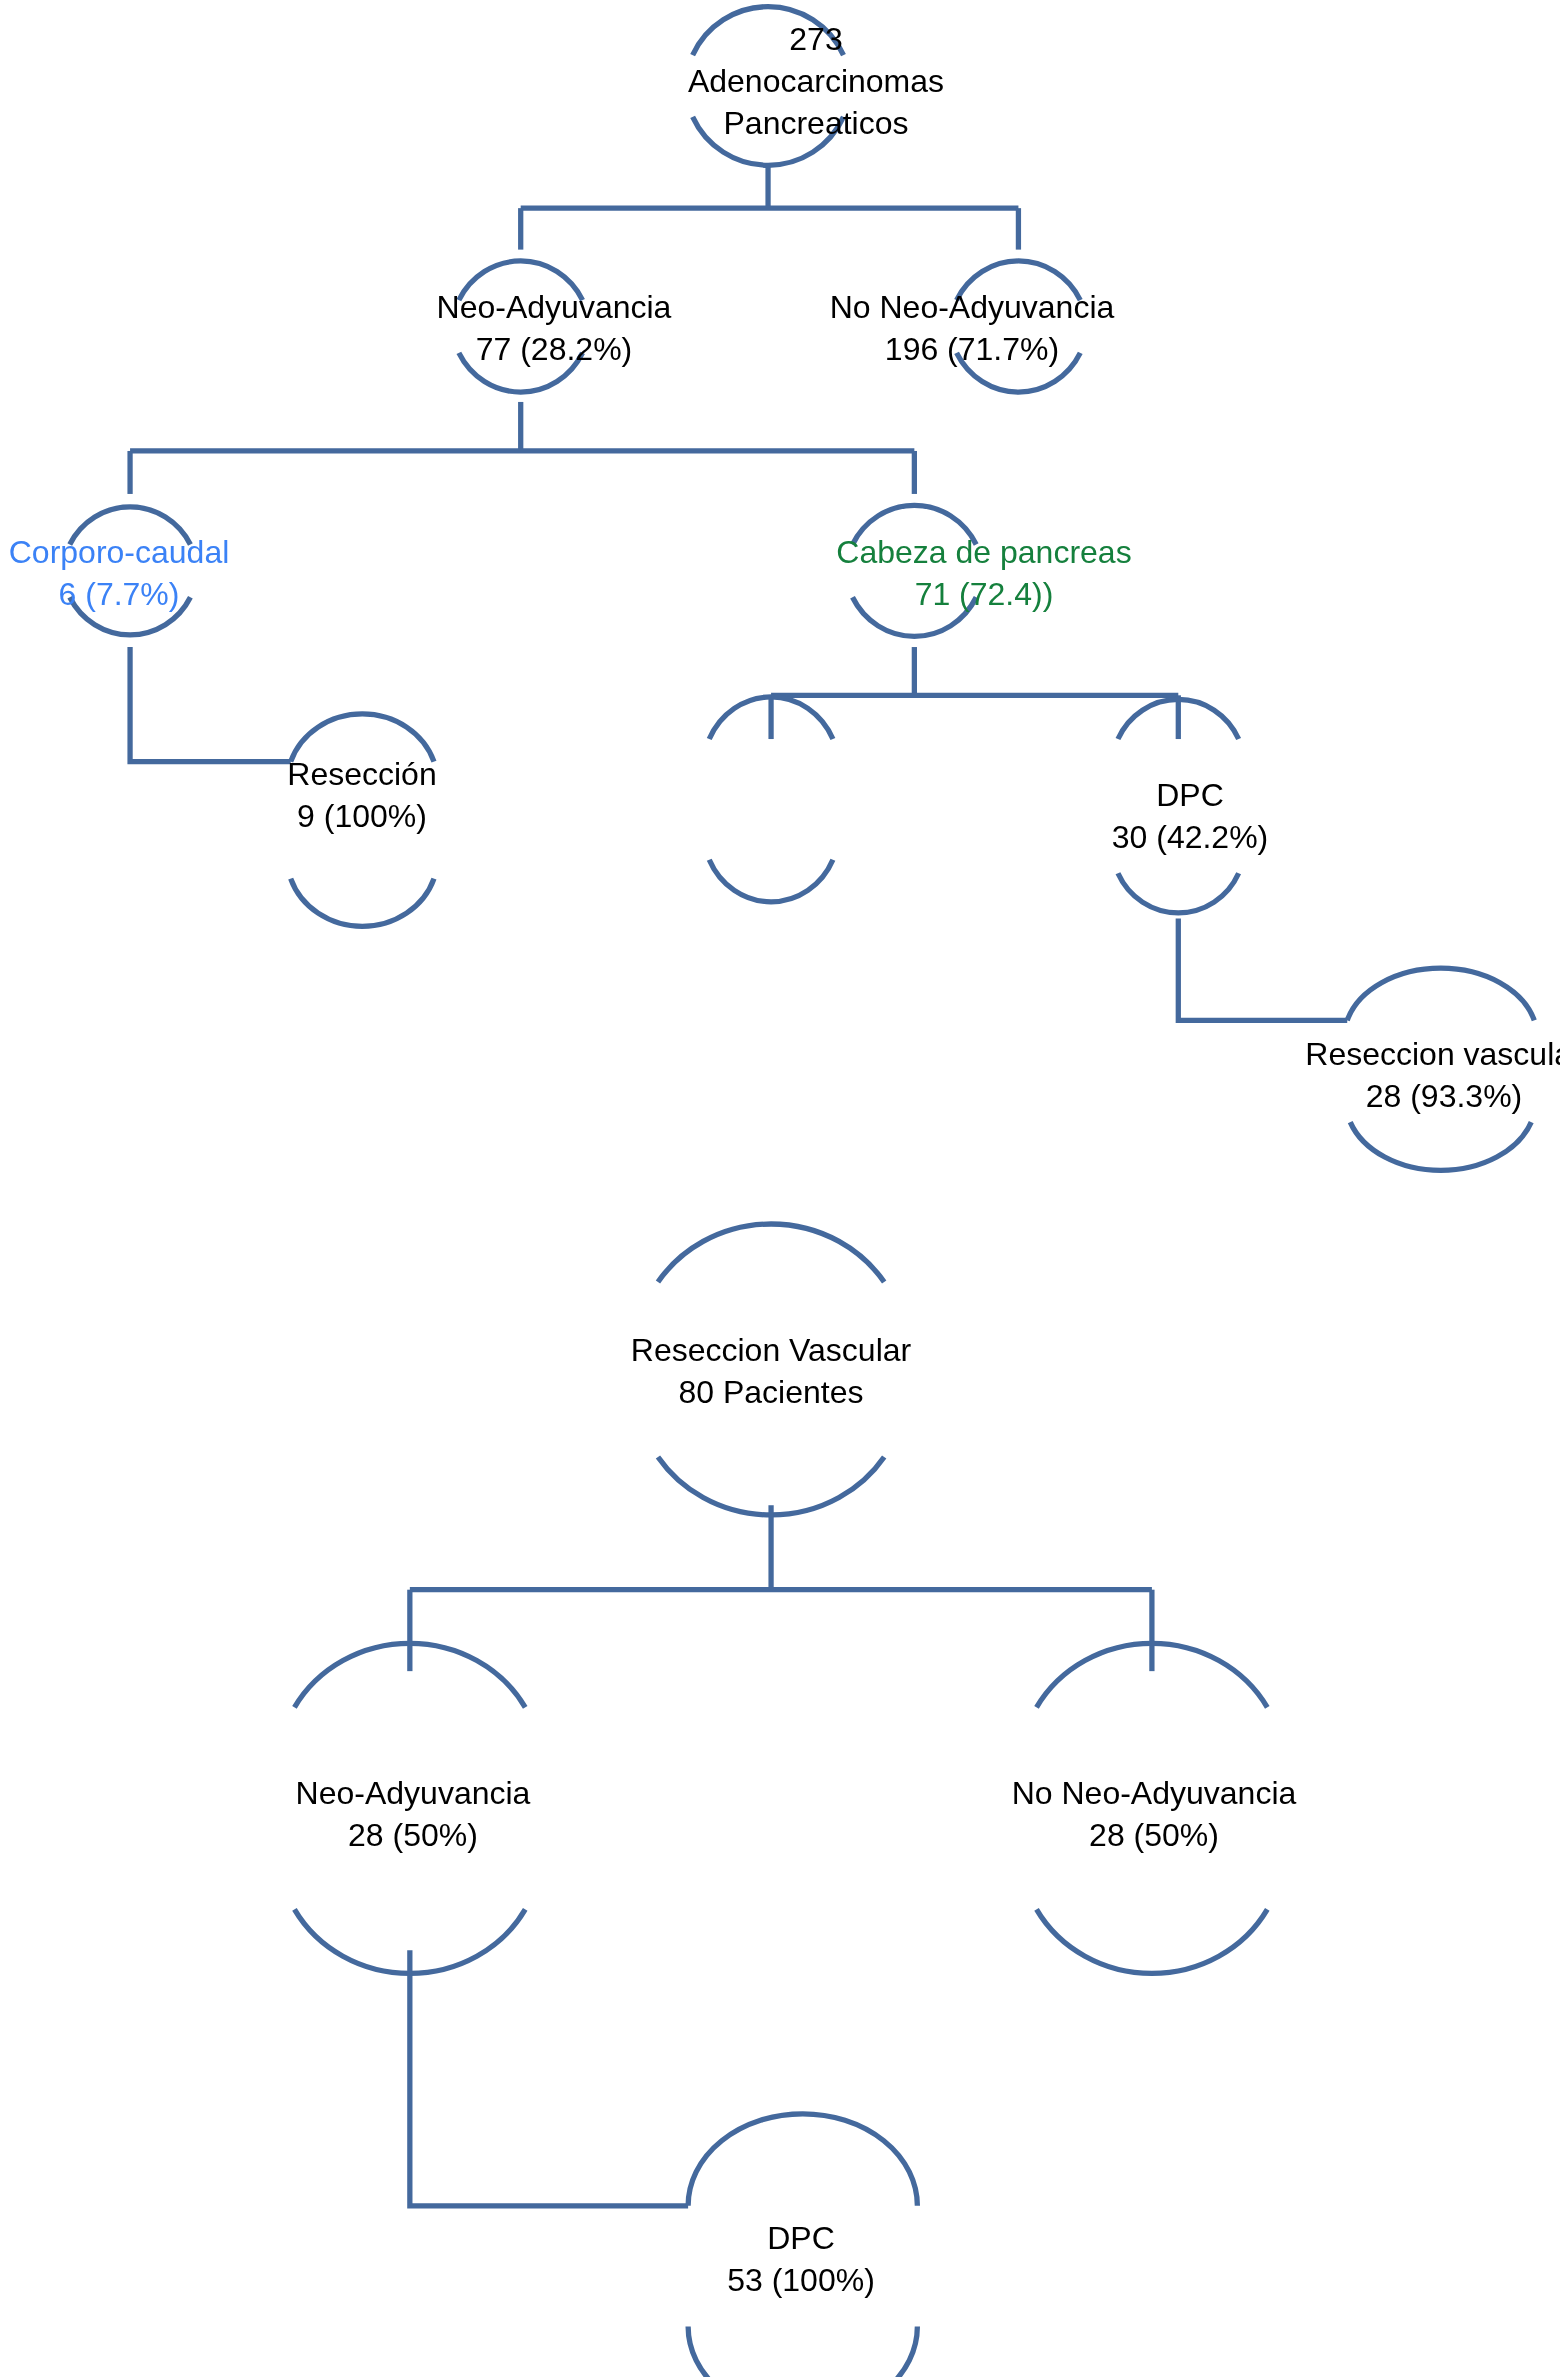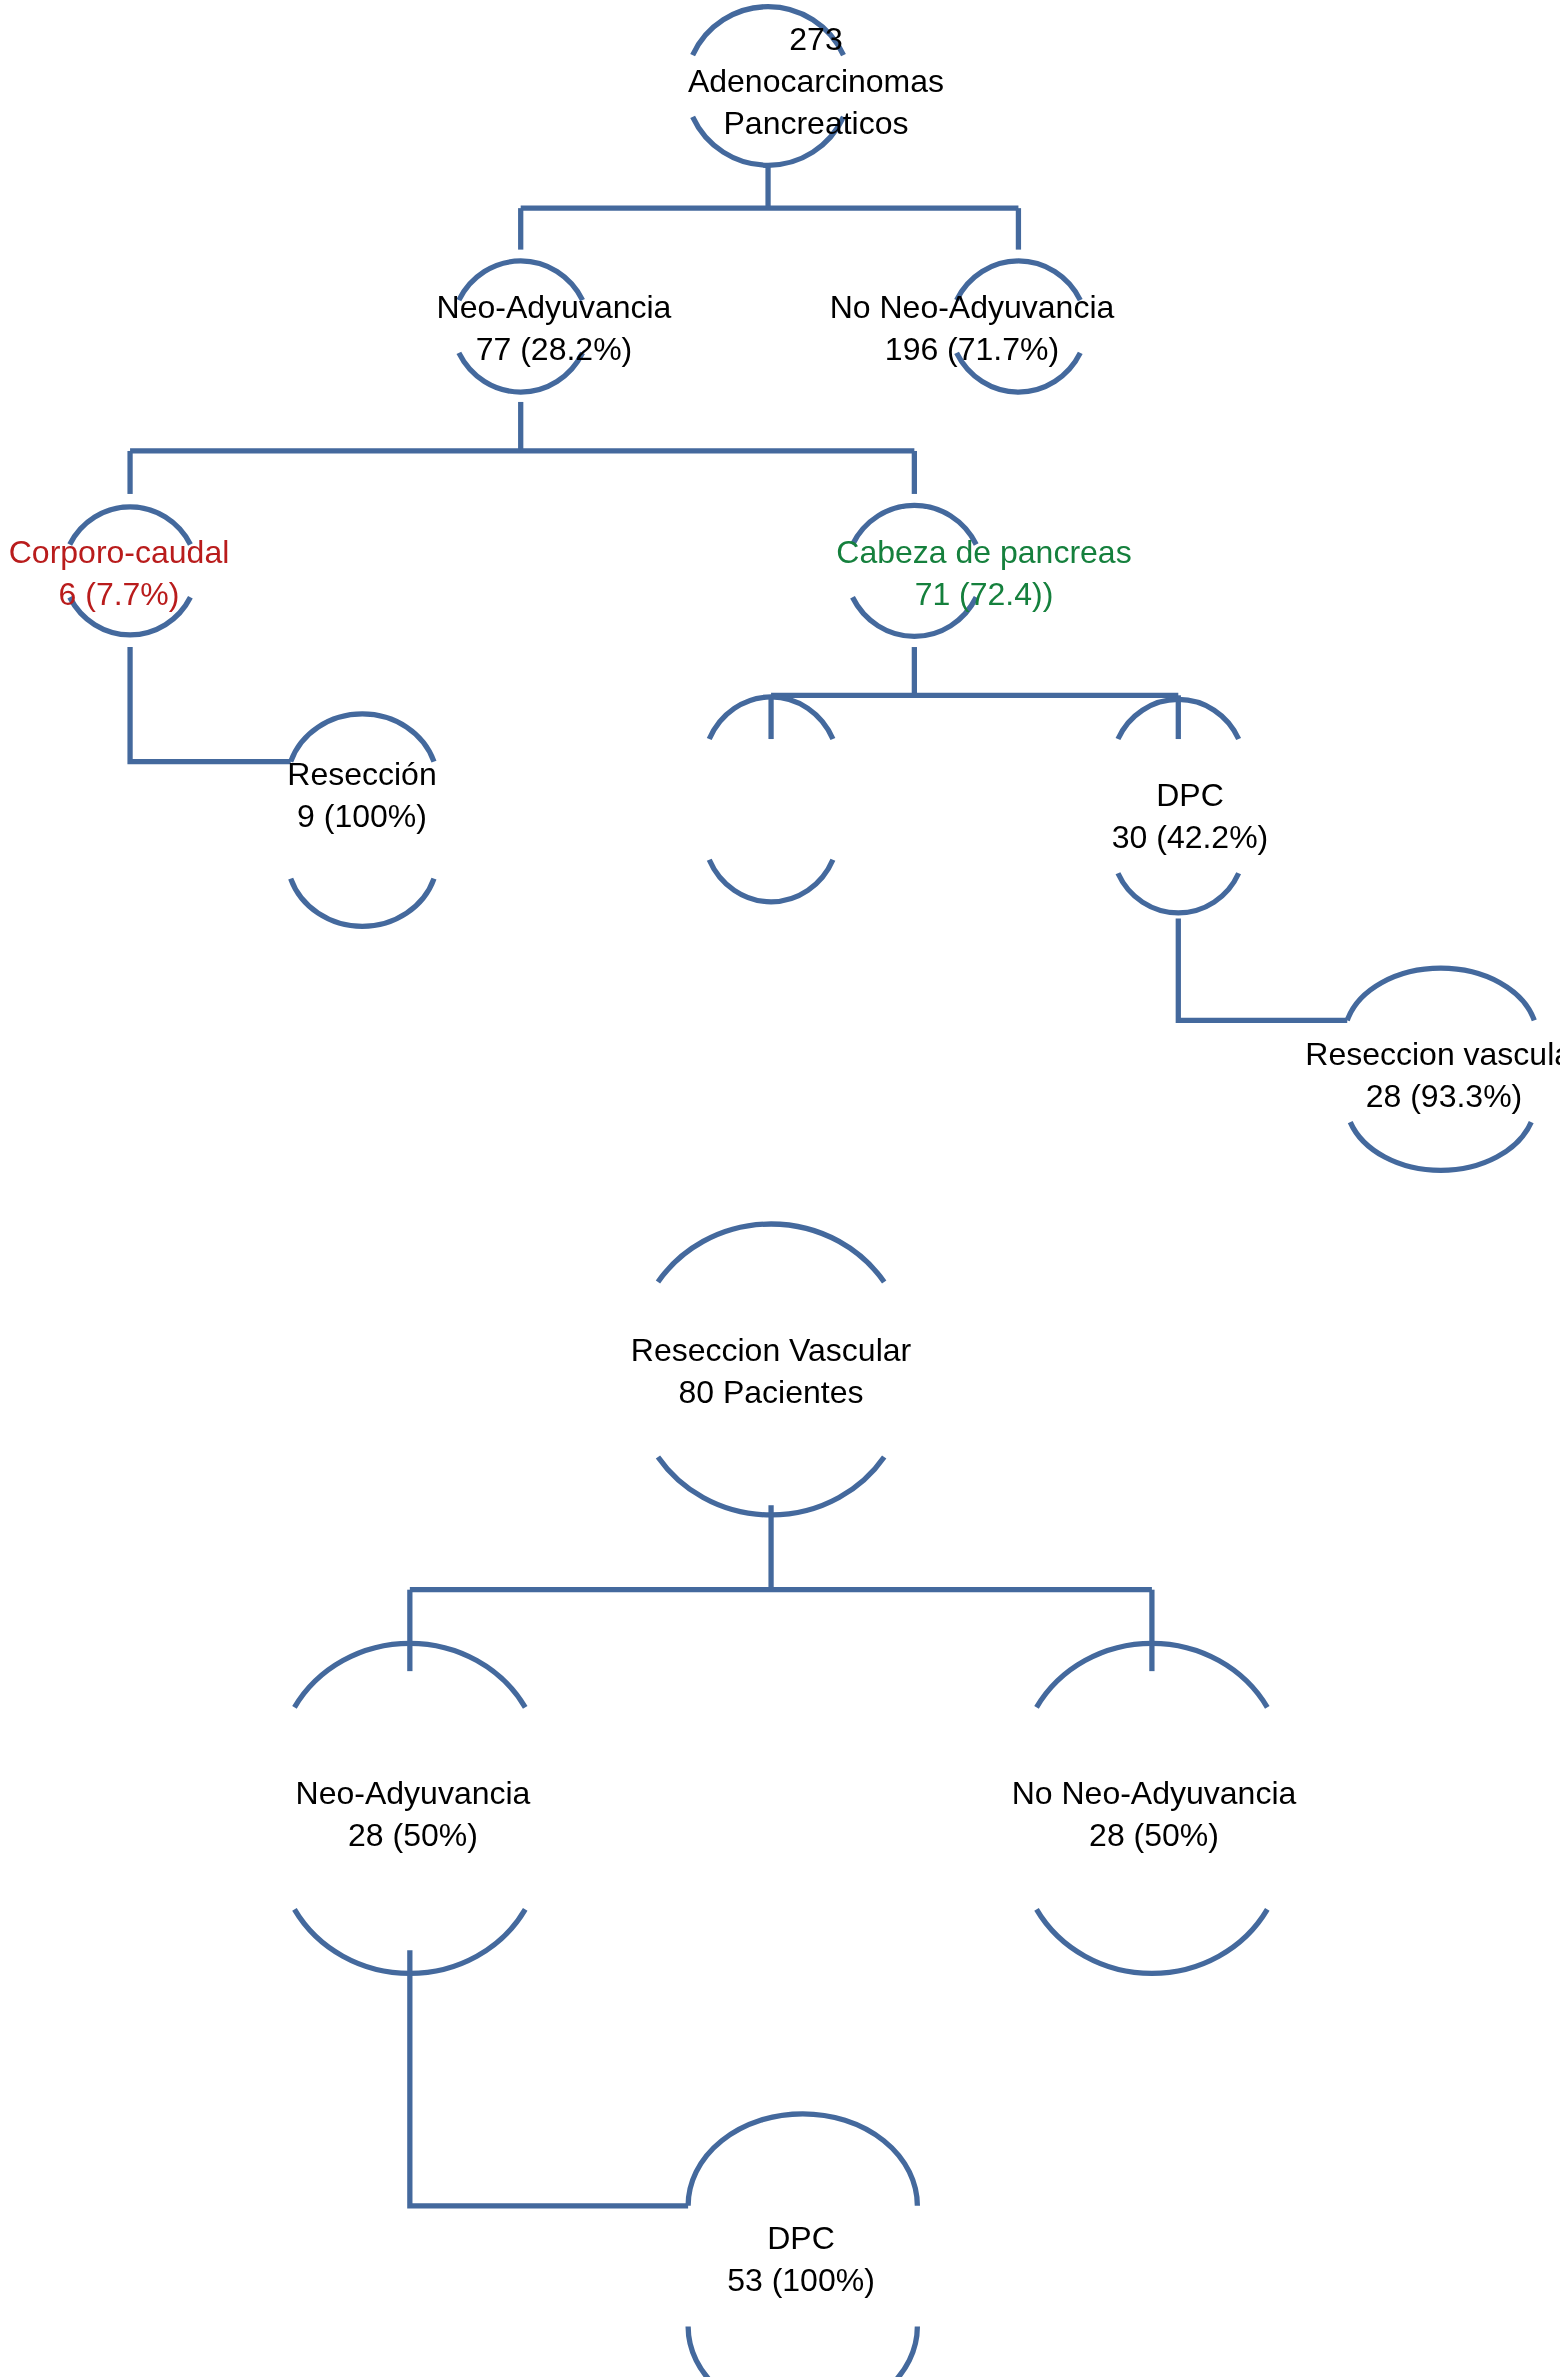--- a/index.html
+++ b/index.html
@@ -151,21 +151,21 @@
   <div class="node" style="left: 554px; top: 328px; color: rgb(0, 0, 0);">
     <span class="ln">Neo-Adyuvancia</span>
     <span class="ln">77 (28.2%)</span>
   </div>
 
   <div class="node" style="left: 972px; top: 328px; color: rgb(0, 0, 0);">
     <span class="ln">No Neo-Adyuvancia</span>
     <span class="ln">196 (71.7%)</span>
   </div>
 
-  <div class="node" style="left: 119px; top: 573px; color: #b91c1c;">
+  <div class="node" style="left: 119px; top: 573px; color: #3b82f6;">
     <span class="ln">Corporo-caudal</span>
     <span class="ln">6 (7.7%)</span>
   </div>
 
   <div class="node" style="left: 984px; top: 573px; color: #15803d;">
     <span class="ln">Cabeza de pancreas</span>
     <span class="ln">71 (72.4))</span>
   </div>
 
   <div class="node" style="left: 362px; top: 795px; color: rgb(0, 0, 0);">

